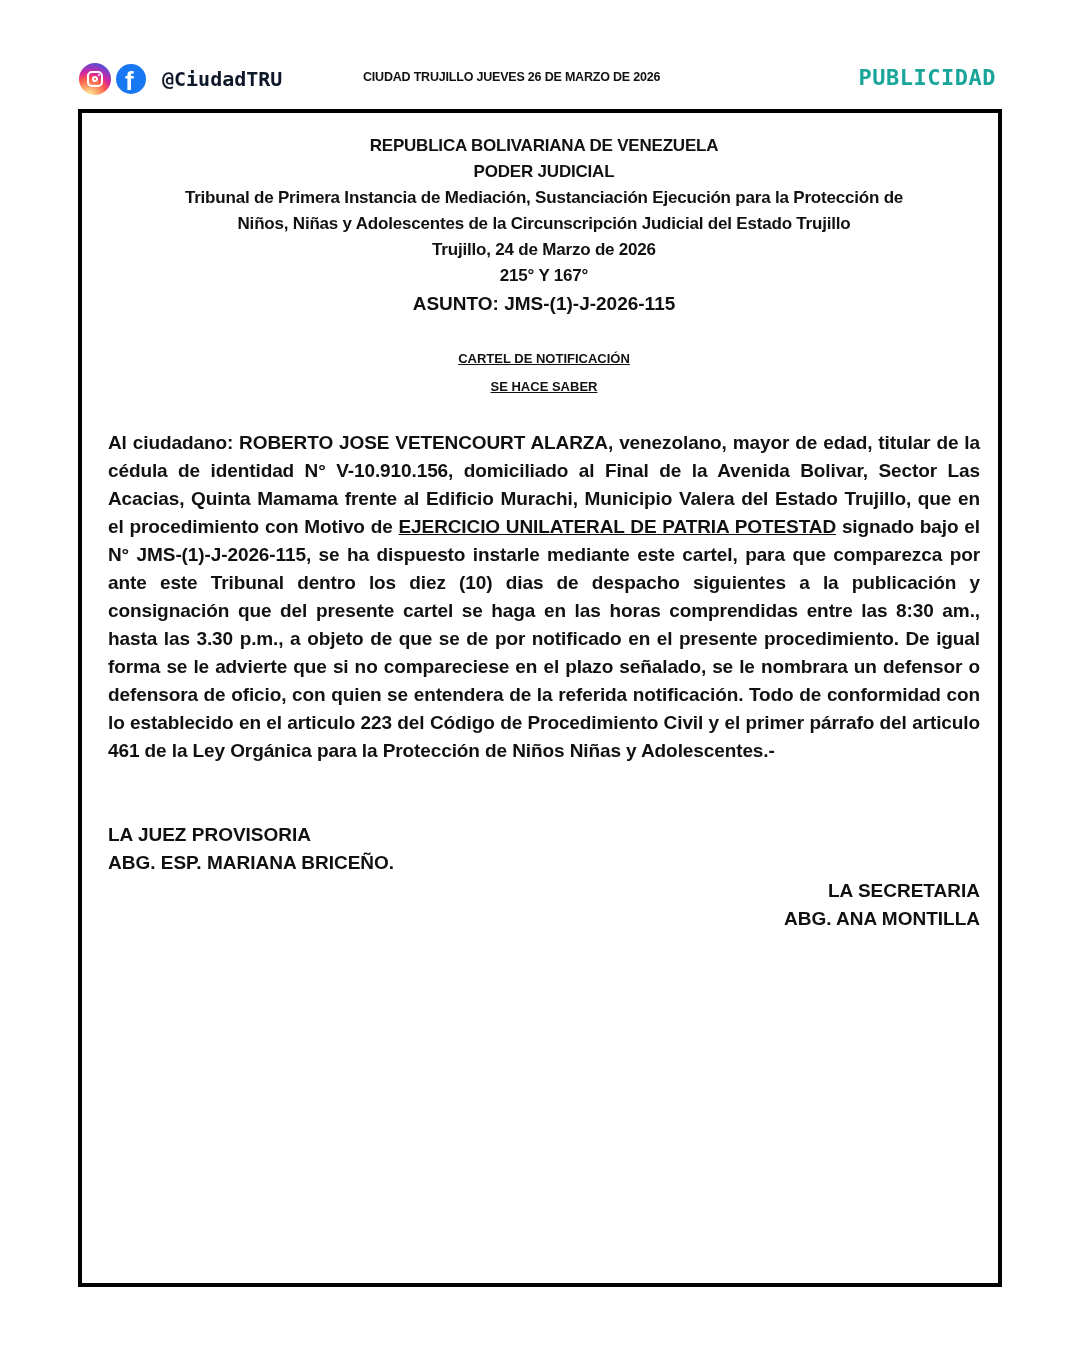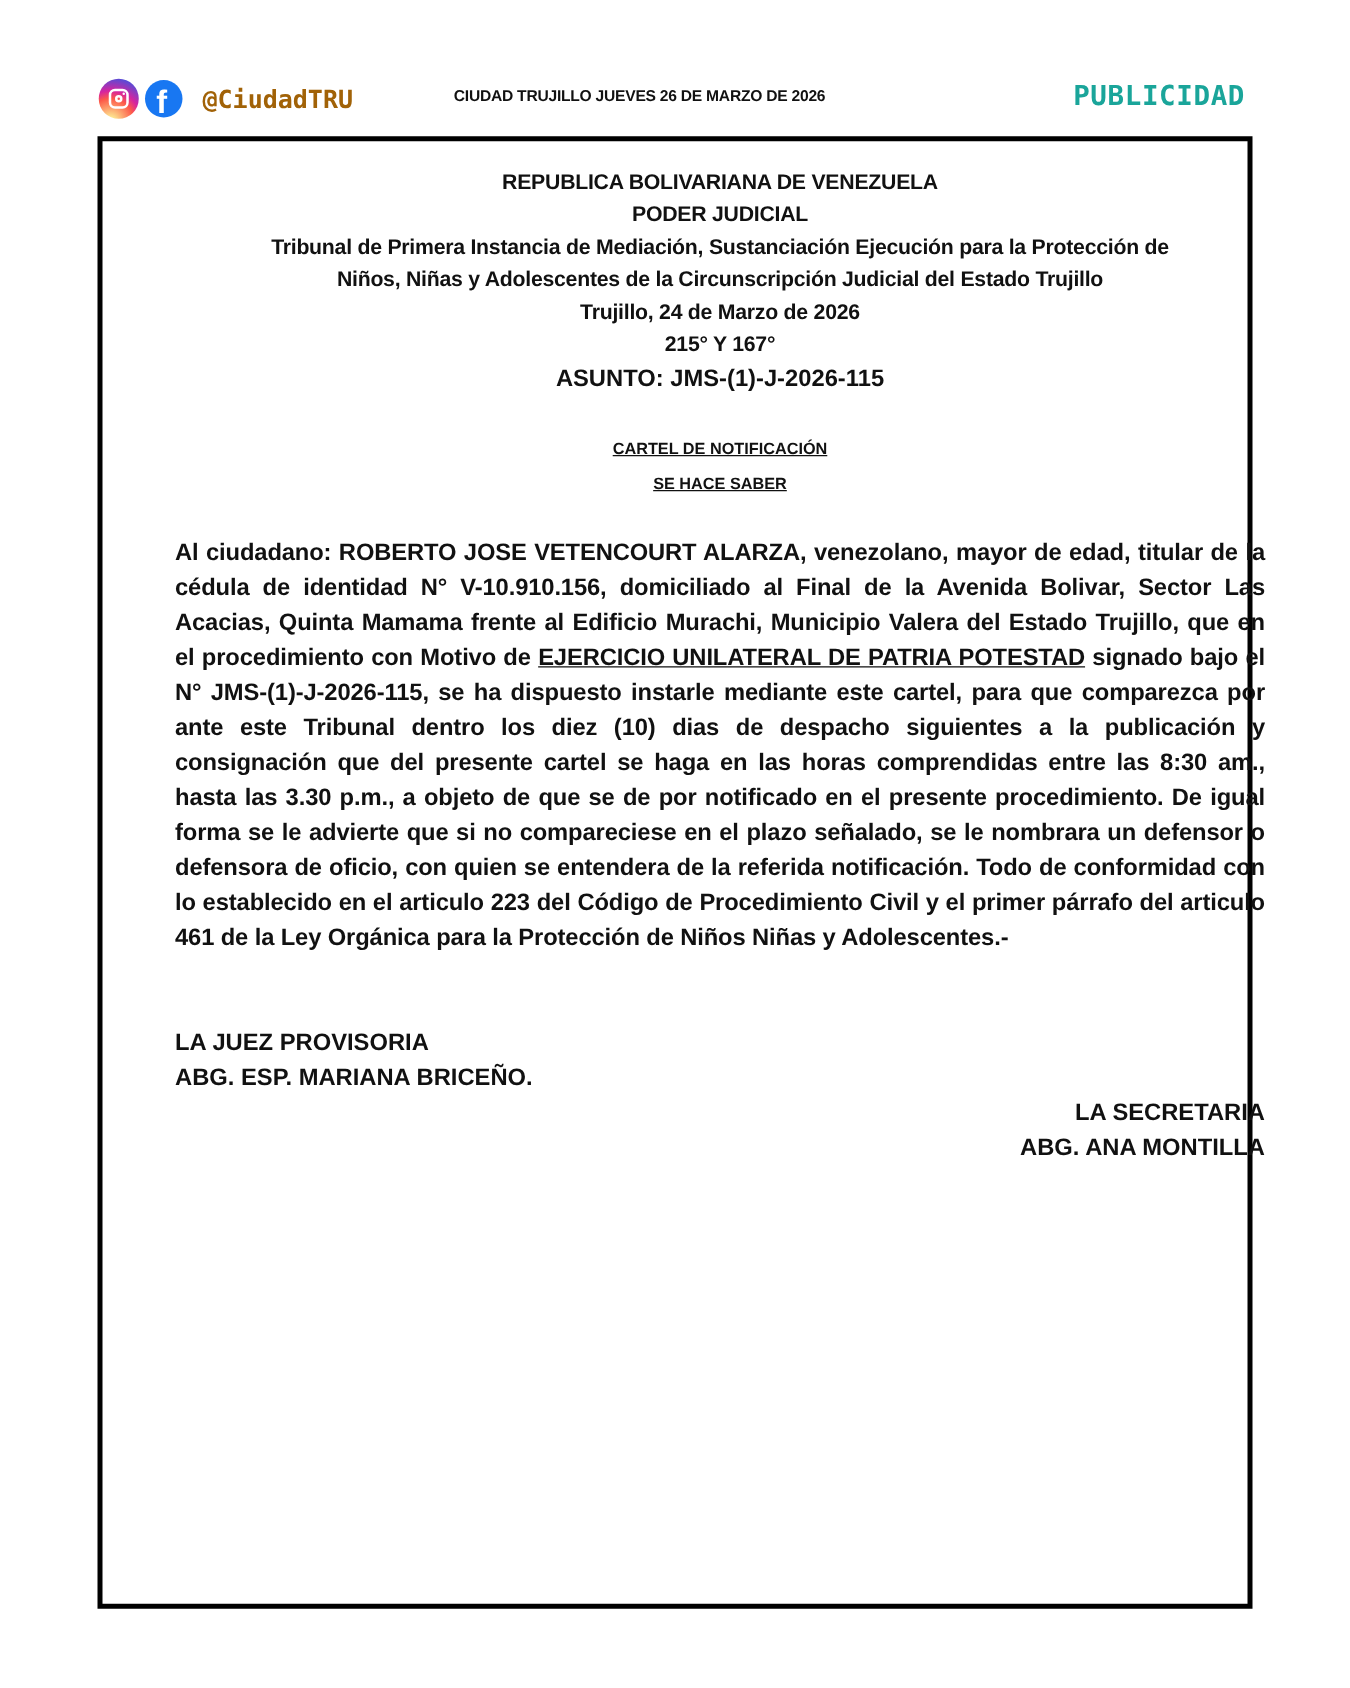--- a/index.html
+++ b/index.html
@@ -5,26 +5,26 @@
     html, body { margin: 0; padding: 0; background: #ffffff; }
     body { width: 1080px; height: 1350px; position: relative; overflow: hidden; font-family: "Liberation Sans", sans-serif; color: #111; }
     .topbar { position: absolute; left: 0; top: 0; width: 1080px; height: 110px; }
     .social { position: absolute; left: 79px; top: 63px; display: flex; align-items: center; }
     .ig { width: 32px; height: 32px; border-radius: 50%; background: radial-gradient(circle at 30% 107%, #fdf497 0%, #fdf497 5%, #fd5949 45%, #d6249f 60%, #285AEB 95%); display: flex; align-items: center; justify-content: center; }
     .ig .inner { width: 16px; height: 16px; border: 2.5px solid #fff; border-radius: 5px; position: relative; box-sizing: border-box; }
     .ig .inner::before { content: ""; position: absolute; left: 2.5px; top: 2.5px; width: 6px; height: 6px; border: 2px solid #fff; border-radius: 50%; box-sizing: border-box; }
     .ig .inner::after { content: ""; position: absolute; right: 1px; top: 1px; width: 2px; height: 2px; background: #fff; border-radius: 50%; }
     .fb { width: 30px; height: 30px; border-radius: 50%; background: #1877f2; margin-left: 5px; position: relative; overflow: hidden; }
     .fb span { position: absolute; left: 9px; top: 2px; color: #fff; font-weight: bold; font-size: 26px; font-family: "Liberation Sans", sans-serif; line-height: 30px; }
-    .handle { margin-left: 16px; font-family: "DejaVu Sans Mono", monospace; font-weight: bold; font-size: 20px; color: #a16207; letter-spacing: 0px; }
+    .handle { margin-left: 16px; font-family: "DejaVu Sans Mono", monospace; font-weight: bold; font-size: 20px; color: #0f172a; letter-spacing: 0px; }
     .dateline { position: absolute; left: 363px; top: 70px; font-family: "Liberation Sans", sans-serif; font-weight: bold; font-size: 12.5px; color: #111; letter-spacing: -0.2px; }
     .publicidad { position: absolute; right: 84px; top: 65px; font-family: "DejaVu Sans Mono", monospace; font-weight: bold; font-size: 22px; color: #1aa59a; letter-spacing: 0.5px; }
 
     .frame { position: absolute; left: 78px; top: 109px; width: 924px; height: 1178px; border: 4px solid #000; box-sizing: border-box; }
-    .content { position: absolute; left: 108px; top: 133px; width: 872px; font-family: "Liberation Sans", sans-serif; font-weight: bold; margin-left: 32px; }
+    .content { position: absolute; left: 108px; top: 133px; width: 872px; font-family: "Liberation Sans", sans-serif; font-weight: bold; }
     .hdr { text-align: center; font-size: 17px; line-height: 26px; letter-spacing: -0.2px; }
     .asunto { font-size: 19px; line-height: 26px; margin-top: 2px; text-align: center; }
     .title { text-align: center; font-size: 13px; line-height: 28px; text-decoration: underline; margin-top: 0; }
     .title.first { margin-top: 28px; }
     .body { margin-top: 28px; font-size: 19px; line-height: 28px; text-align: justify; letter-spacing: -0.1px; }
     .body u { text-decoration: underline; }
     .sig-left { margin-top: 56px; font-size: 19px; line-height: 28px; }
     .sig-right { text-align: right; font-size: 19px; line-height: 28px; }
   </style>
 </head>

